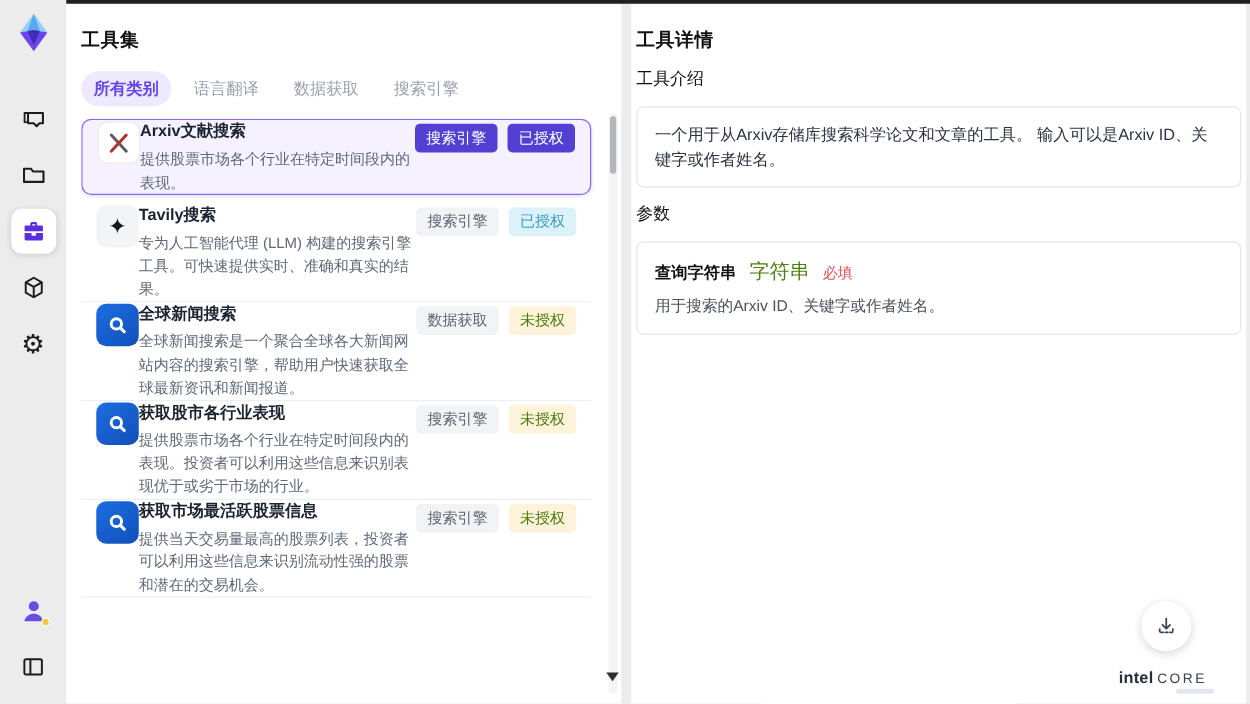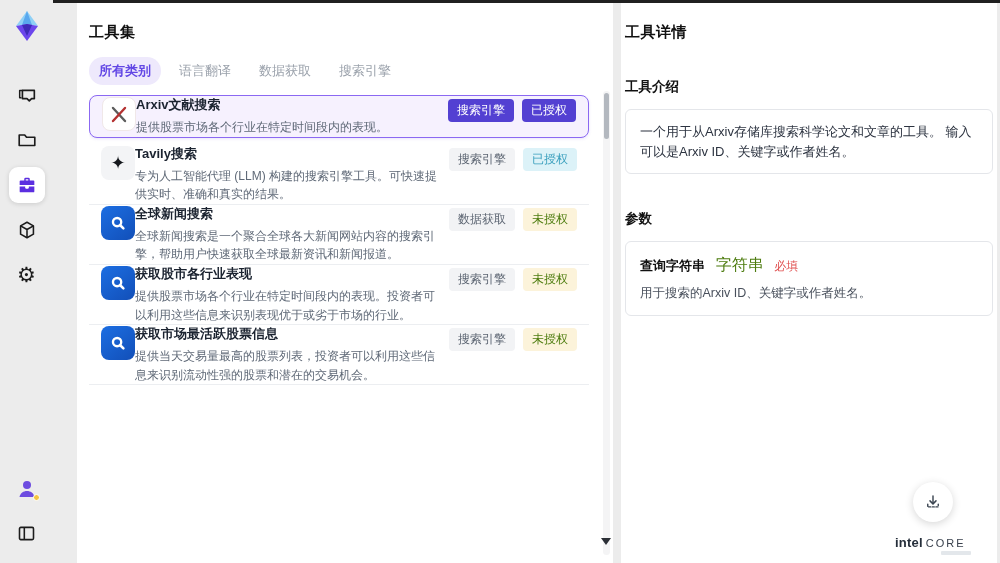--- a/index.html
+++ b/index.html
@@ -19,21 +19,21 @@
   .side-icon.active { background:#ffffff; box-shadow:0 1px 5px rgba(0,0,0,.14); color:#5b2ee0; }
   .side-bottom { margin-top:auto; display:flex; flex-direction:column; gap:8px; align-items:center; }
   .gear-glyph { font-size:21px; line-height:1; font-family:"DejaVu Sans", sans-serif; }
   .avatar-wrap { position:relative; width:24px; height:24px; }
   .status-dot { position:absolute; right:-1px; bottom:0; width:7px; height:7px; border-radius:50%;
                 background:#f5c542; border:1px solid #fff; }
 
   
   .content { position:absolute; left:53px; top:3px; right:0; bottom:0; display:flex; gap:8px; }
   .panel { background:#fff; }
-  .left-panel { width:536px; padding:20px 12px 0; position:relative; flex:none;margin-left:24px; }
+  .left-panel { width:444px; padding:20px 12px 0; position:relative; flex:none; }
   .right-panel { flex:1; padding:20px 4px; margin-right:3px; position:relative; }
   .panel-title { font-size:15px; font-weight:bold; color:#111; letter-spacing:.5px; }
 
   
   .tabs { display:flex; gap:8px; align-items:center; margin:15px 0 10px; }
   .tab { font-size:13px; color:#9aa1ab; padding:5px 10px; border-radius:6px; cursor:pointer; white-space:nowrap; }
   .tab.active { color:#6247e5; background:#eee9fc; font-weight:bold;border-radius:14px; }
 
   
   .tool-list { position:relative; height:462px; overflow:hidden; padding-right:12px; }
@@ -59,21 +59,21 @@
   
   .list-scrollbar { position:absolute; top:88px; bottom:8px; right:3px; width:7px;
                     background:#f4f4f5; border-radius:4px; }
   .list-scrollbar .thumb { position:absolute; top:2px; left:1px; width:5px; height:46px;
                            background:#b3b8bf; border-radius:3px; cursor:pointer; }
   .scroll-arrow { position:absolute; right:2px; bottom:18px; width:0; height:0;
                   border-left:5px solid transparent; border-right:5px solid transparent;
                   border-top:7px solid #2b2f36; cursor:pointer; }
 
   
-  .section-heading { font-size:13.5px; font-weight:bold; color:#111; margin:36px 0 13px; }
+  .section-heading { font-size:13.5px; font-weight:normal; color:#111; margin:12px 0 13px; }
   .info-box { border:1px solid #e4e6ea; border-radius:6px; padding:12px 14px;
               font-size:13px; color:#2c3340; line-height:1.5; }
   .param-box { border:1px solid #e4e6ea; border-radius:6px; padding:13px 14px; }
   .param-head { font-size:13px; margin-bottom:9px; }
   .param-name { font-weight:bold; color:#111; }
   .param-type { color:#4d7c0f; font-size:16px; margin-left:7px; }
   .param-required { color:#e05252; font-size:12px; margin-left:7px; }
   .param-desc { font-size:12.5px; color:#49505c; }
 
   

